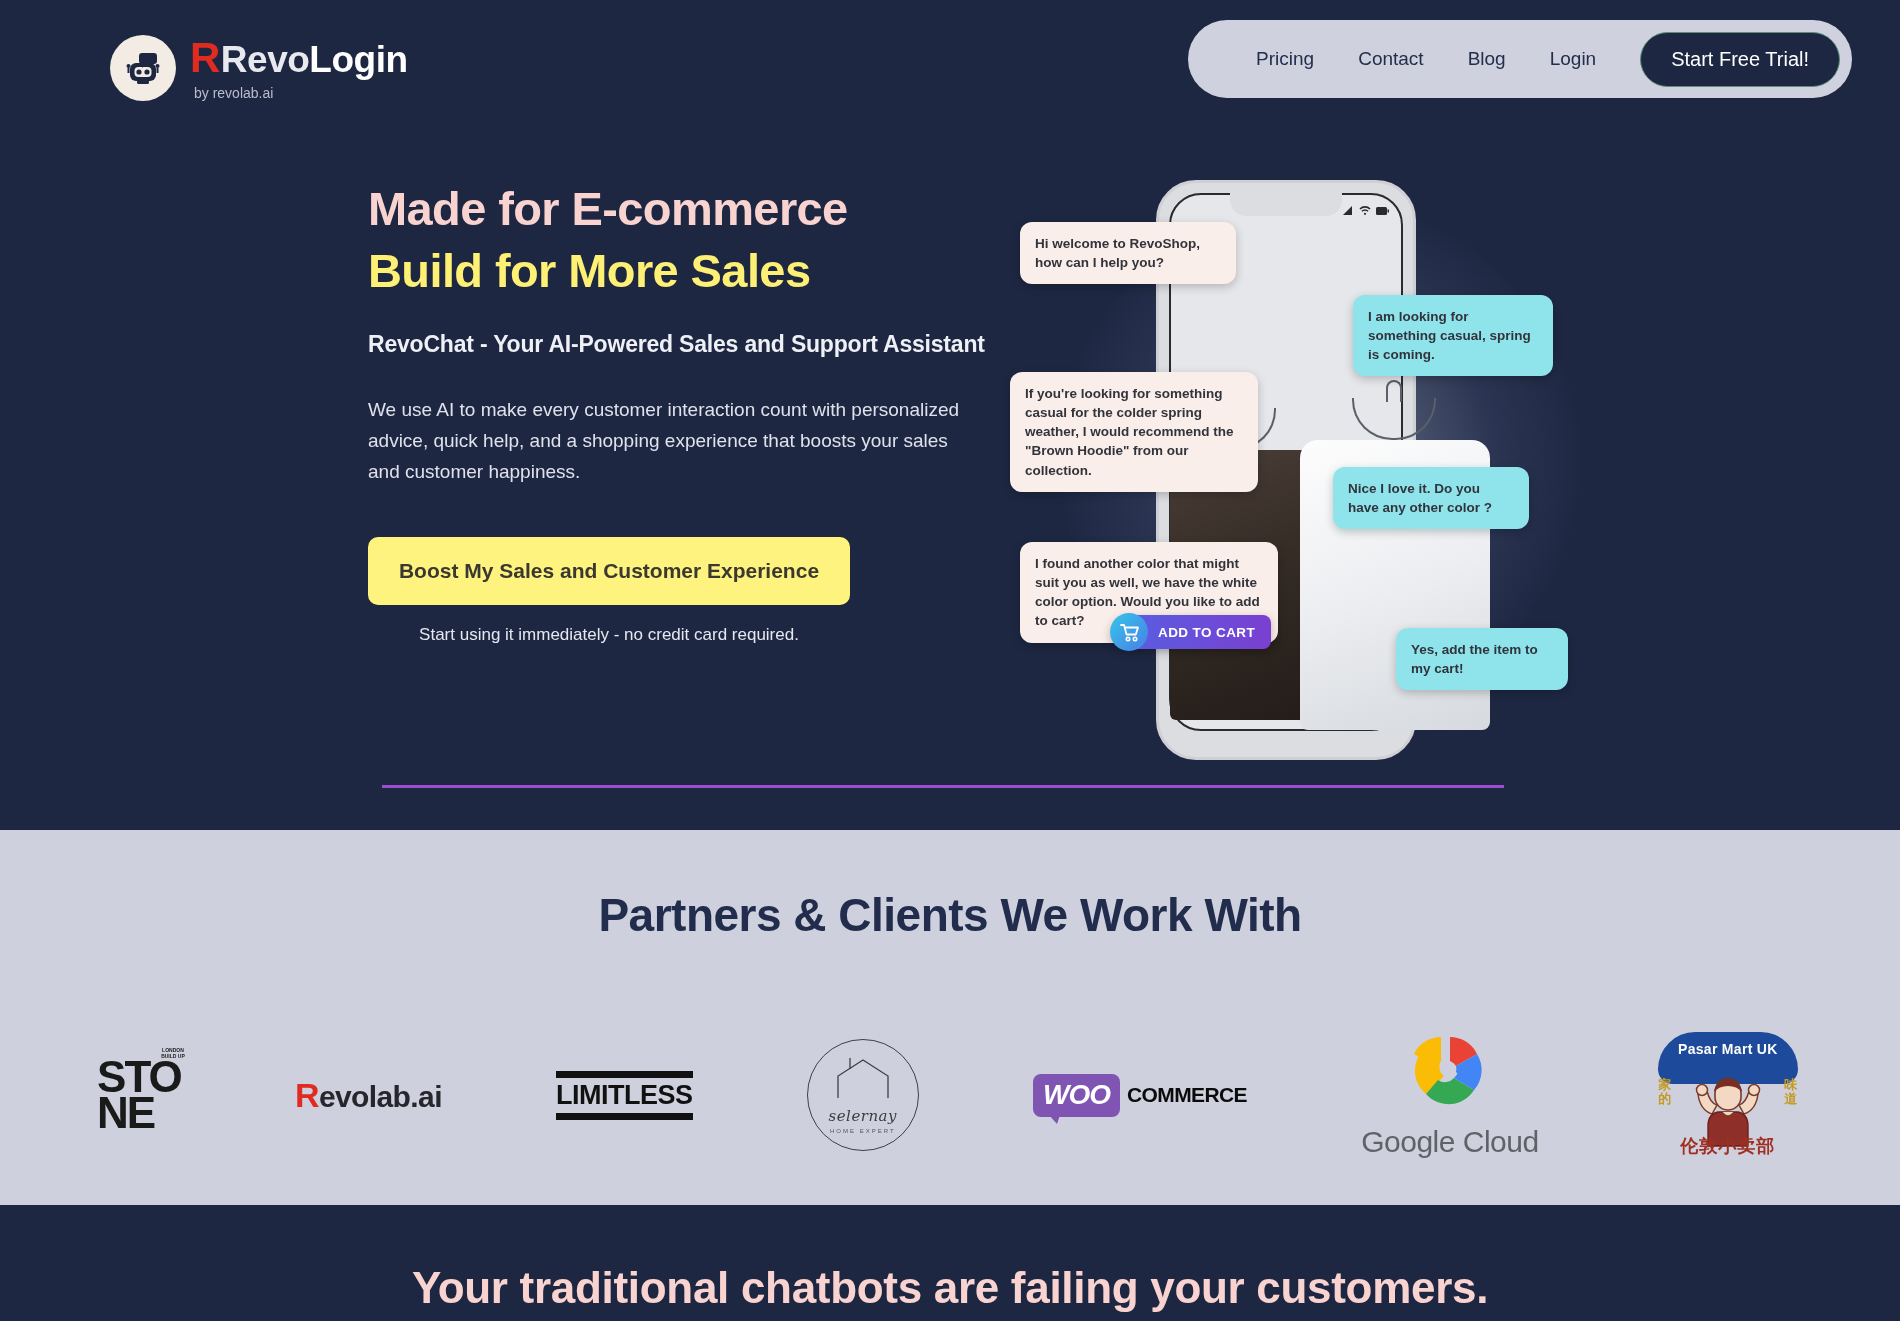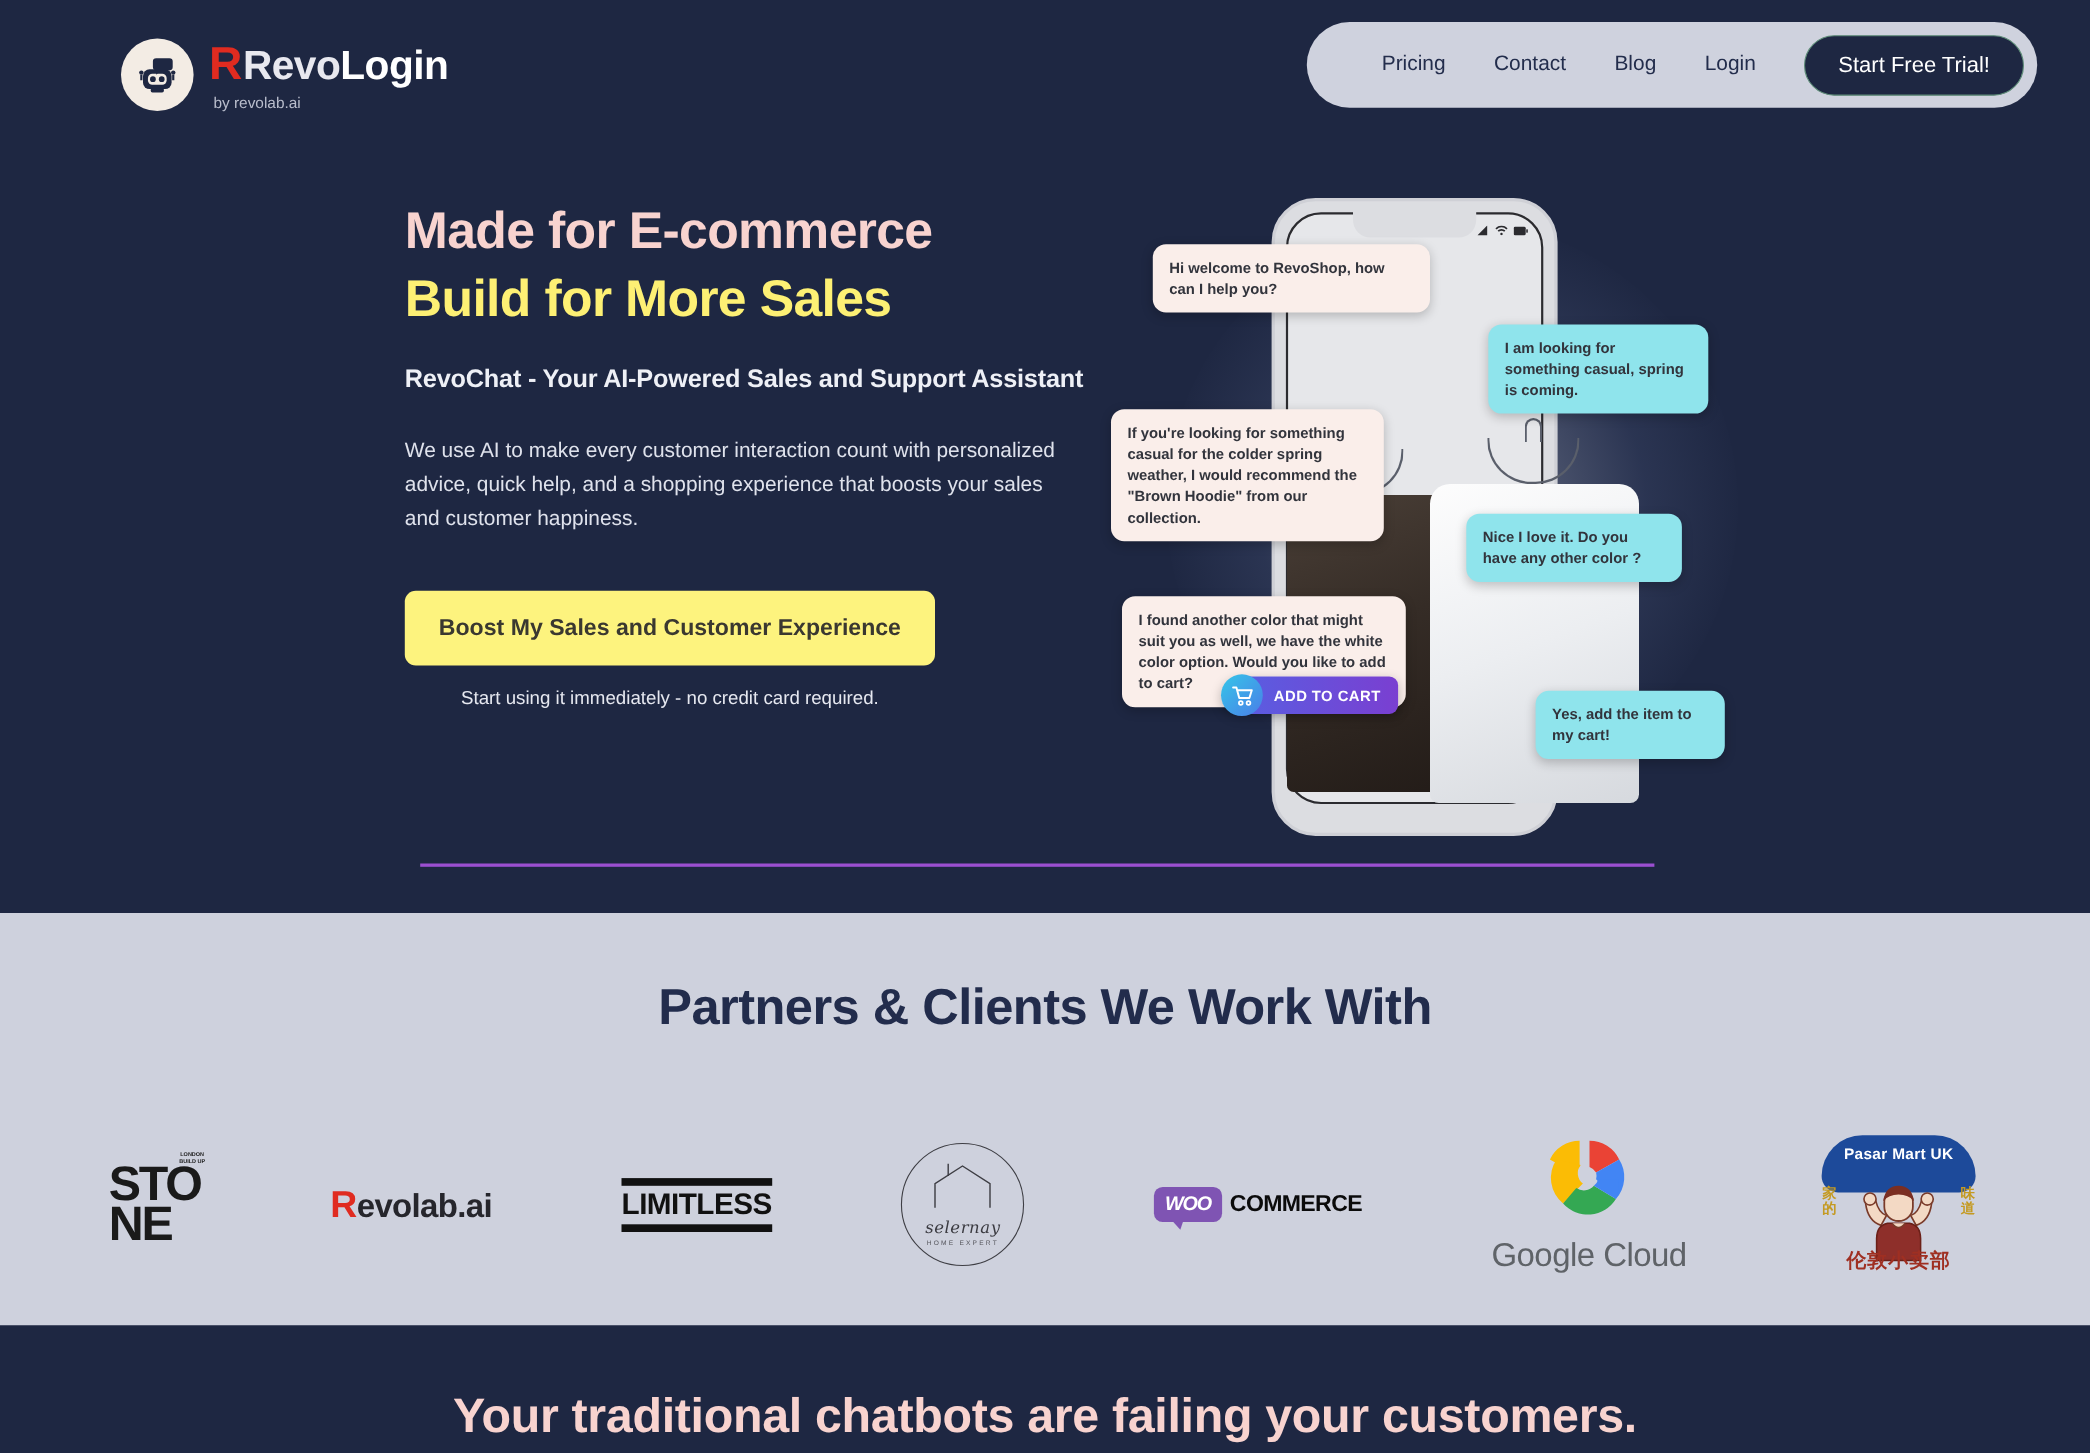--- a/index.html
+++ b/index.html
@@ -240,21 +240,21 @@
     line-height: 1.42;
     font-weight: 700;
     padding: 12px 15px;
     border-radius: 12px;
     color: #32343c;
     box-shadow: 0 3px 10px rgba(0,0,0,0.22);
   }
   .bubble.bot { background: #faeeea; }
   .bubble.user { background: #8fe4ec; }
 
-  .b1 { left: 20px; top: 72px; width: 252px; margin-left: 28px; }
+  .b1 { left: 20px; top: 72px; width: 216px; }
   .b2 { left: 353px; top: 145px; width: 200px; }
   .b3 { left: 10px; top: 222px; width: 248px; }
   .b4 { left: 333px; top: 317px; width: 196px; }
   .b5 { left: 20px; top: 392px; width: 258px; }
   .b6 { left: 352px; top: 478px; width: 172px; margin-left: 44px; }
 
   .cart-row {
     position: absolute;
     left: 110px; top: 465px;
     display: flex; align-items: center;
@@ -380,21 +380,21 @@
     margin-top: 3px;
   }
 
   
   .woo { display: flex; align-items: center; }
   .woo-badge {
     position: relative;
     background: #7f54b3;
     color: #fff;
     font-weight: 800;
-    font-size: 18px;
+    font-size: 28px;
     letter-spacing: -1px;
     padding: 5px 10px 6px;
     border-radius: 8px;
     font-style: italic;
     text-align: right;
   }
   .woo-badge:after {
     content: "";
     position: absolute;
     left: 16px; bottom: -7px;

